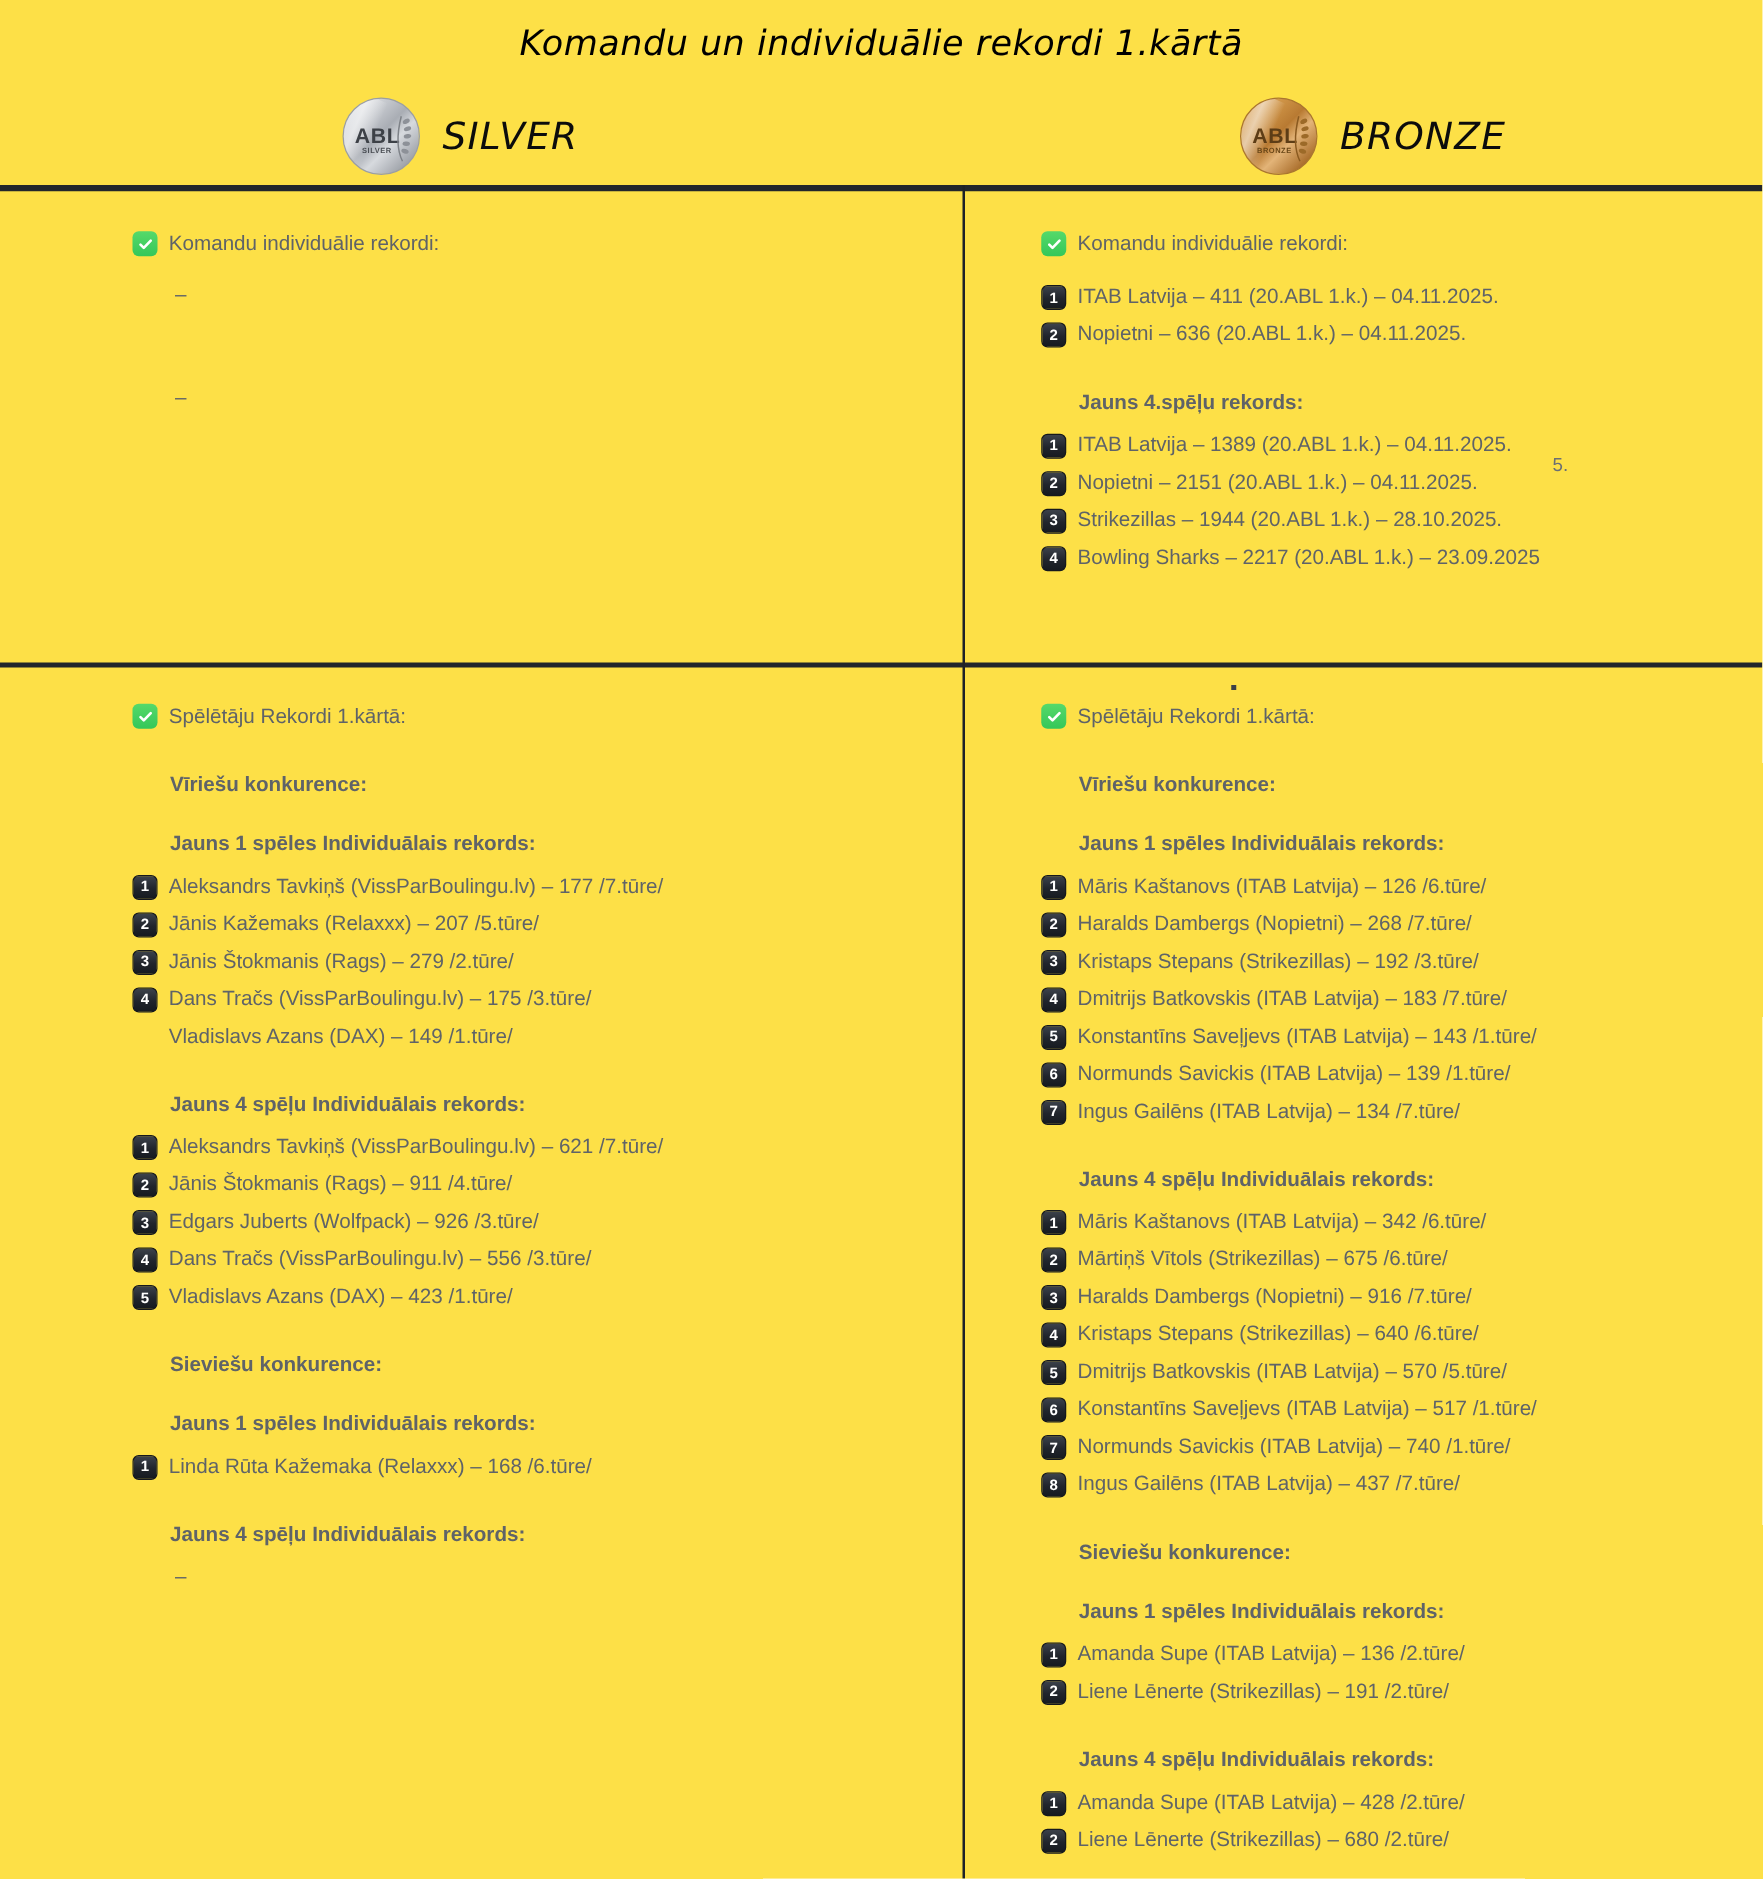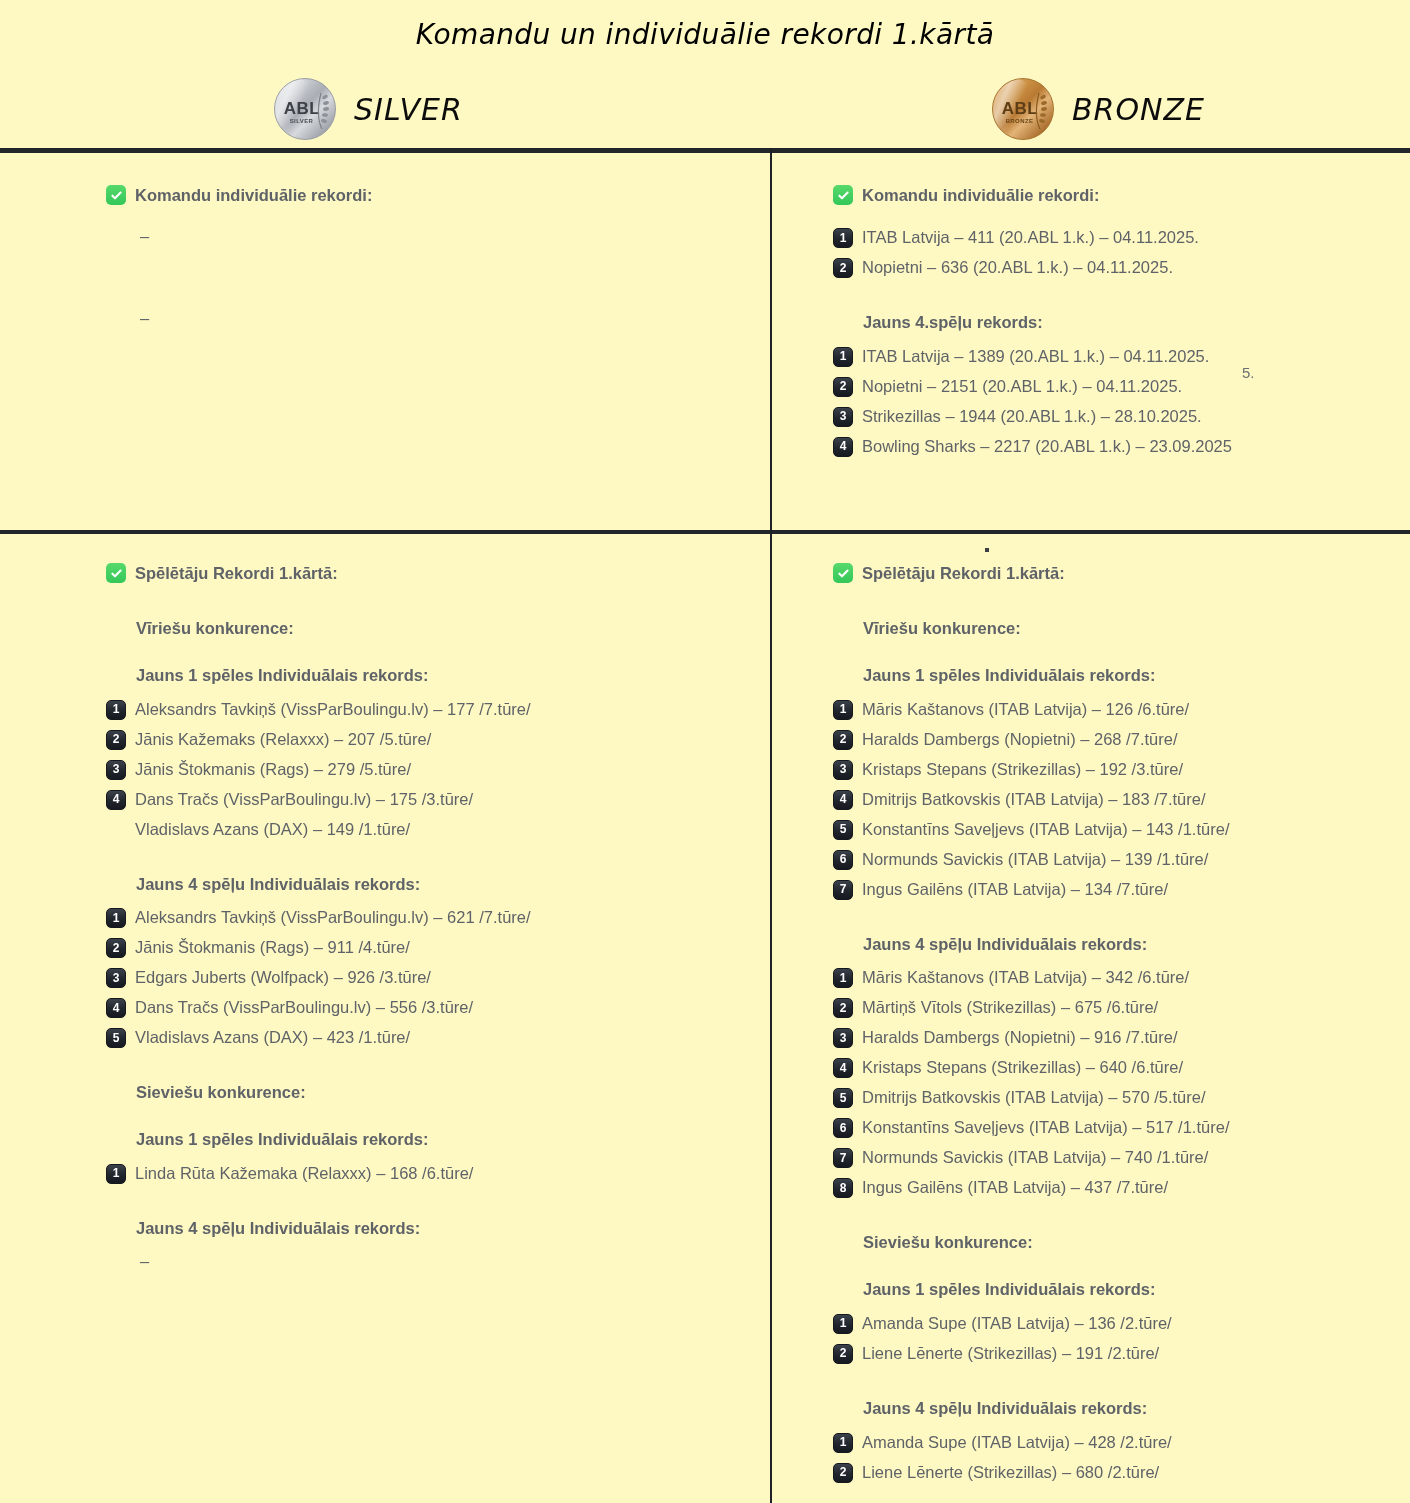--- a/index.html
+++ b/index.html
@@ -8,21 +8,21 @@
     width: 1410px;
     height: 1503px;
     background: #ffffff;
     font-family: "Liberation Sans", sans-serif;
   }
 
   .page {
     position: relative;
     width: 1410px;
     height: 1503px;
-    background: #fef9c3;
+    background: #fde047;
     overflow: hidden;
     padding-left: 33px;
   }
 
   
   .doc-title {
     position: absolute;
     top: 18px;
     left: 0;
     width: 1410px;
@@ -179,21 +179,21 @@
     width: 20px; height: 20px;
     border-radius: 5px;
     background: linear-gradient(180deg, #56d96a 0%, #34c759 100%);
     display: flex;
     align-items: center;
     justify-content: center;
     margin-top: 0px;
   }
   .check-icon svg { display: block; }
   .sec-head-text {
-    font-weight: 700;
+    font-weight: 400;
     font-size: 16.5px;
     color: #5f6368;
     line-height: 20px;
   }
 
   .sub-head {
     font-weight: 700;
     font-size: 16.5px;
     color: #5f6368;
     margin-left: 30px;
@@ -402,21 +402,21 @@
       <li>
         <span class="num-badge">1</span>
         <span class="rec-text">Aleksandrs Tavkiņš (VissParBoulingu.lv) – 177 /7.tūre/</span>
       </li>
       <li>
         <span class="num-badge">2</span>
         <span class="rec-text">Jānis Kažemaks (Relaxxx) – 207 /5.tūre/</span>
       </li>
       <li>
         <span class="num-badge">3</span>
-        <span class="rec-text">Jānis Štokmanis (Rags) – 279 /5.tūre/</span>
+        <span class="rec-text">Jānis Štokmanis (Rags) – 279 /2.tūre/</span>
       </li>
       <li>
         <span class="num-badge">4</span>
         <span class="rec-text">Dans Tračs (VissParBoulingu.lv) – 175 /3.tūre/</span>
       </li>
       <li>
         <span class="num-badge blank"></span>
         <span class="rec-text">Vladislavs Azans (DAX) – 149 /1.tūre/</span>
       </li>
     </ul>

